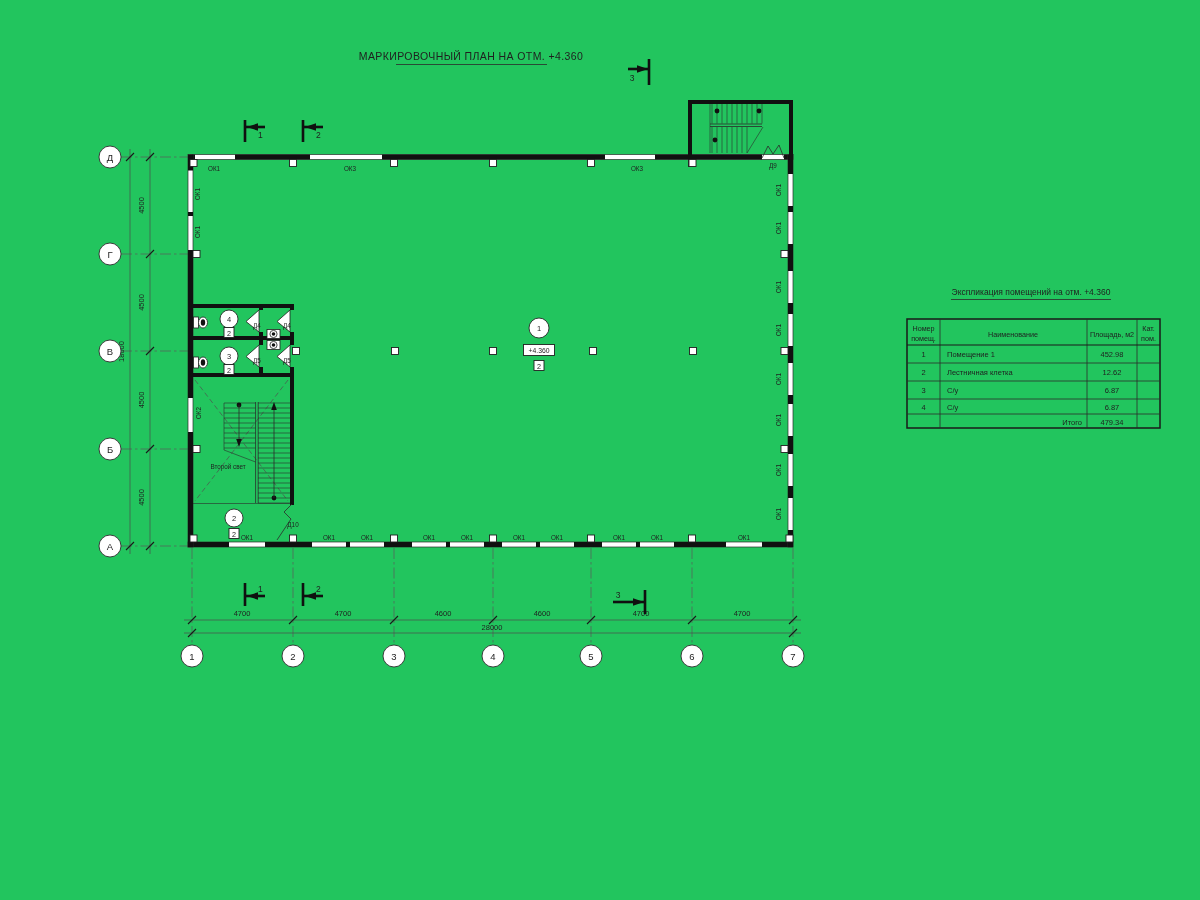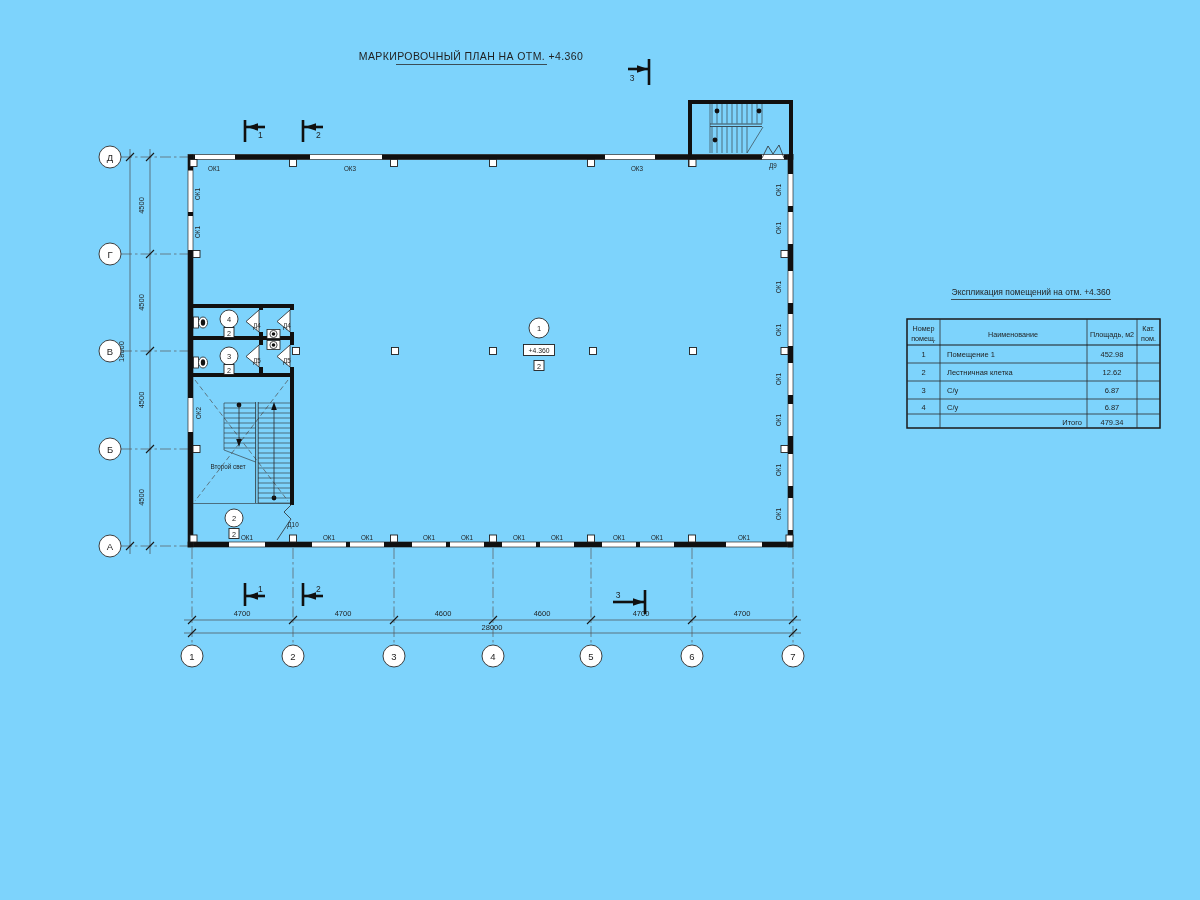--- a/index.html
+++ b/index.html
@@ -1,16 +1,16 @@
 <!DOCTYPE html>
 <html><head>
 <meta charset="utf-8">
 <style>
   html,body{margin:0;padding:0;background:#ffffff;}
-  .stage{position:relative;width:1200px;height:900px;background:#7dd3fc;overflow:hidden;
+  .stage{position:relative;width:1200px;height:900px;background:#22c55e;overflow:hidden;
          font-family:"Liberation Sans", sans-serif;}
   svg text{fill:#1f1f1f;font-family:"Liberation Sans", sans-serif;}
   .tt{font-size:10.5px;letter-spacing:.4px;}
   .t63{font-size:6.3px;}
   .t68{font-size:6.8px;}
   .t75{font-size:7.5px;}
   .t72{font-size:7.2px;}
   .t85{font-size:8.5px;}
   .t95{font-size:9.5px;}
   .mid{text-anchor:middle;}

